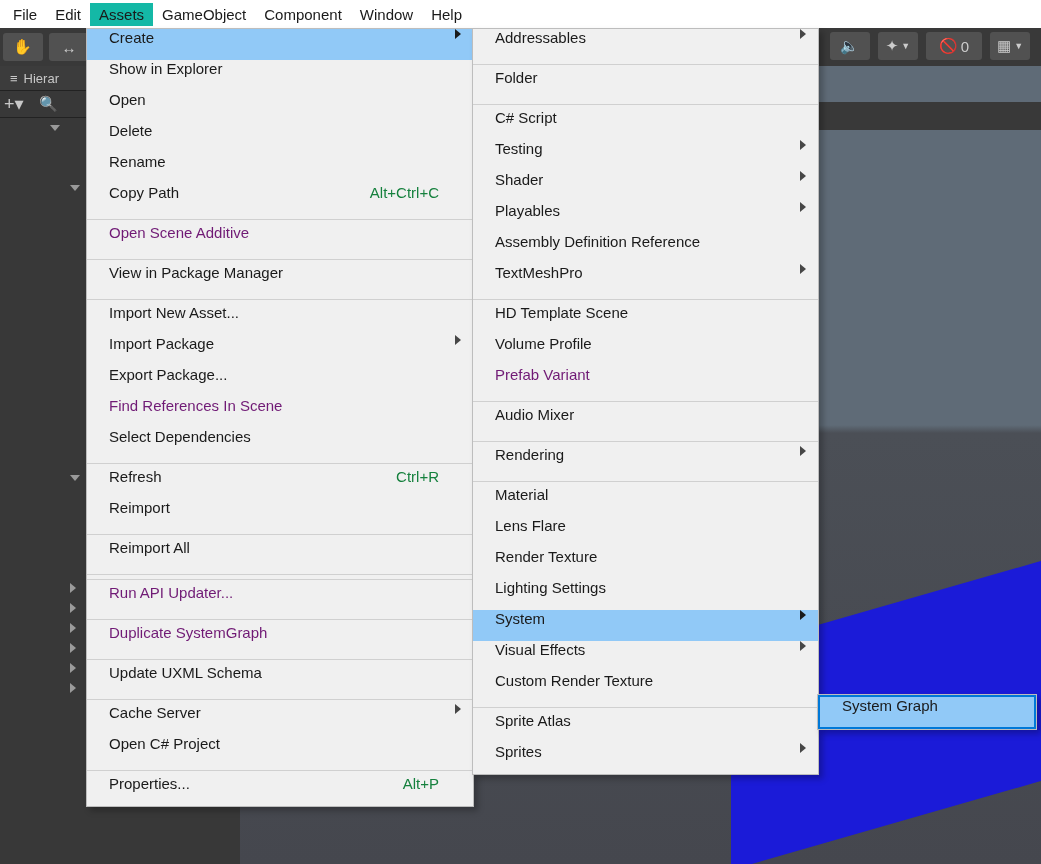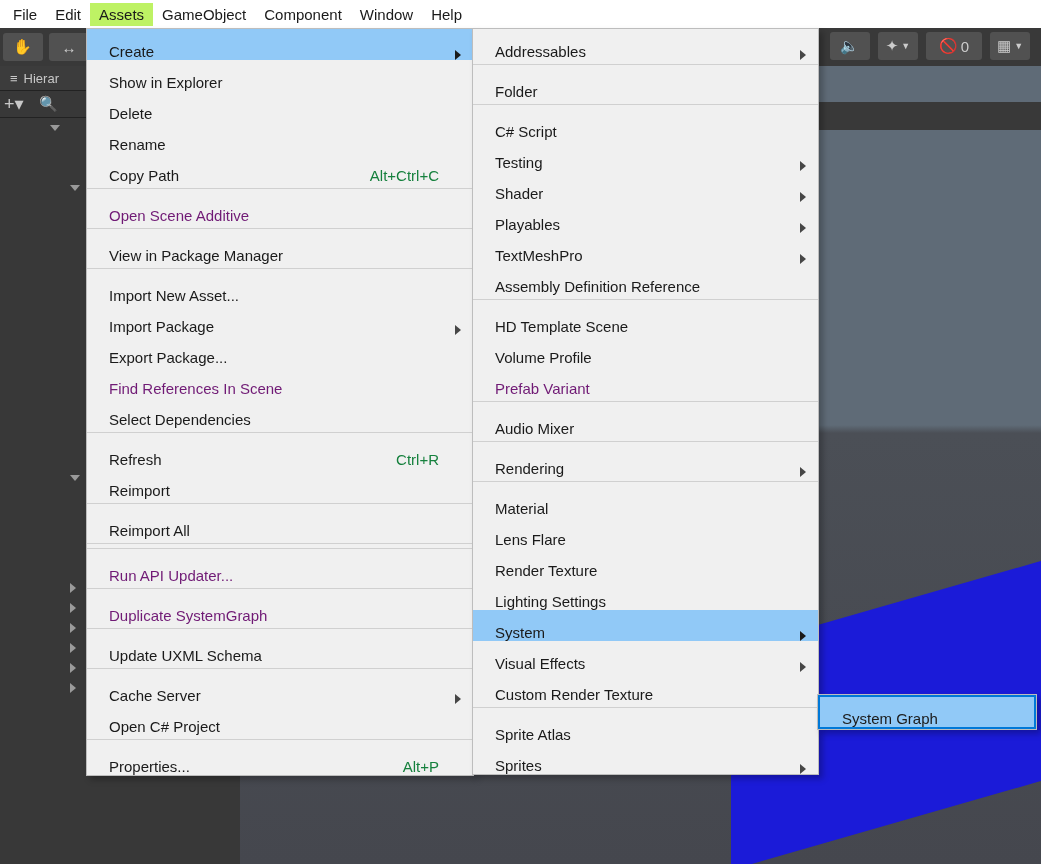--- a/index.html
+++ b/index.html
@@ -1,38 +1,38 @@
 <!DOCTYPE html>
 <html><head>
 <meta charset="utf-8">
 <style>
   html,body{margin:0;padding:0;width:1041px;height:864px;font-family:"Segoe UI",Arial,sans-serif;font-size:15px;color:#1a1a1a;background:#2b2b2b;overflow:hidden}
   
   .menubar{position:absolute;left:0;top:0;width:100%;height:28px;background:#fff;display:flex;align-items:center;padding-left:4px;z-index:10}
   .menubar .mitem{padding:3px 9px;cursor:default}
-  .menubar .mitem.selected{background:#bef264}
+  .menubar .mitem.selected{background:#14b8a6}
   
   .toolbar{position:absolute;left:0;top:28px;width:100%;height:38px;background:#393939;display:flex;align-items:center;color:#ccc}
   .toolbtn{width:40px;height:28px;background:#515151;border-radius:3px;margin:0 3px;display:flex;align-items:center;justify-content:center;color:#ccc}
   .toolbar-right{position:absolute;right:8px;top:4px;display:flex;align-items:center;gap:2px}
   
   .hier{position:absolute;left:0;top:66px;width:240px;height:798px;background:#383838;color:#c8c8c8}
   .hier-head{background:#3c3c3c;height:24px;display:flex;align-items:center;padding-left:10px;font-size:13px;border-bottom:1px solid #222}
   .hier-tools{height:26px;display:flex;align-items:center;padding-left:4px;gap:6px;border-bottom:1px solid #222}
   .hrow{height:20px;display:flex;align-items:center;padding-left:20px;font-size:13px;color:#bfbfbf}
   .tri{width:0;height:0;border-top:5px solid transparent;border-bottom:5px solid transparent;border-left:6px solid #9a9a9a;margin-right:4px}
   .tri.dn{border-left:5px solid transparent;border-right:5px solid transparent;border-top:6px solid #9a9a9a;border-bottom:none}
   
   .scene{position:absolute;left:240px;top:66px;right:0;height:798px;background:linear-gradient(#5f6b77 0%,#5f6b77 45%,#4b4f56 46%,#45474e 100%)}
   .scene-toolbar{position:absolute;left:0;top:36px;right:0;height:28px;background:#393939;display:flex;align-items:center;color:#ccc;gap:4px;padding:0 6px;font-size:12px}
   .blue-wedge{position:absolute;right:-10px;bottom:40px;width:320px;height:220px;background:#1b1bd8;transform:skewY(-16deg)}
   .sep{height:1px;background:#d0d0d0;margin:4px 0}
   
   .menu{position:absolute;background:#f0f0f0;border:1px solid #bdbdbd;box-shadow:4px 4px 6px rgba(0,0,0,.25);z-index:30}
-  .menu .row{height:31px;display:flex;align-items:flex-end;padding:0 34px 0 22px;white-space:nowrap;cursor:default;position:relative}
+  .menu .row{height:31px;display:flex;align-items:flex-start;padding:0 34px 0 22px;white-space:nowrap;cursor:default;position:relative}
   .menu .row.sel{background:#91c9f7}
   .menu .row.dis{color:#701a75}
   .menu .shortcut{margin-left:auto;color:#15803d;padding-left:30px}
   .menu .row .sub{position:absolute;right:12px;width:0;height:0;border-top:5px solid transparent;border-bottom:5px solid transparent;border-left:6px solid #464646}
   .menu .row.sel .sub{border-left-color:#1a1a1a}
   .menu1{left:86px;top:28px;width:386px}
   .menu2{left:472px;top:28px;width:345px}
   .menu3{left:817px;top:694px;width:218px}
   .menu3 .row{border:2px solid #0078d7;height:30px}
 </style>
@@ -123,20 +123,23 @@
 
 <div class="menu menu1" id="menu-assets">
     <div class="row sel">
       <span>Create</span>
       <span class="sub"></span>
     </div>
     <div class="row">
       <span>Show in Explorer</span>
     </div>
     <div class="row">
+      <span>Open</span>
+    </div>
+    <div class="row">
       <span>Delete</span>
     </div>
     <div class="row">
       <span>Rename</span>
     </div>
     <div class="row">
       <span>Copy Path</span>
       <span class="shortcut">Alt+Ctrl+C</span>
     </div>
     <div class="sep"></div>
@@ -222,25 +225,25 @@
     </div>
     <div class="row">
       <span>Shader</span>
       <span class="sub"></span>
     </div>
     <div class="row">
       <span>Playables</span>
       <span class="sub"></span>
     </div>
     <div class="row">
+      <span>Assembly Definition Reference</span>
+    </div>
+    <div class="row">
       <span>TextMeshPro</span>
       <span class="sub"></span>
-    </div>
-    <div class="row">
-      <span>Assembly Definition Reference</span>
     </div>
     <div class="sep"></div>
     <div class="row">
       <span>HD Template Scene</span>
     </div>
     <div class="row">
       <span>Volume Profile</span>
     </div>
     <div class="row dis">
       <span>Prefab Variant</span>

